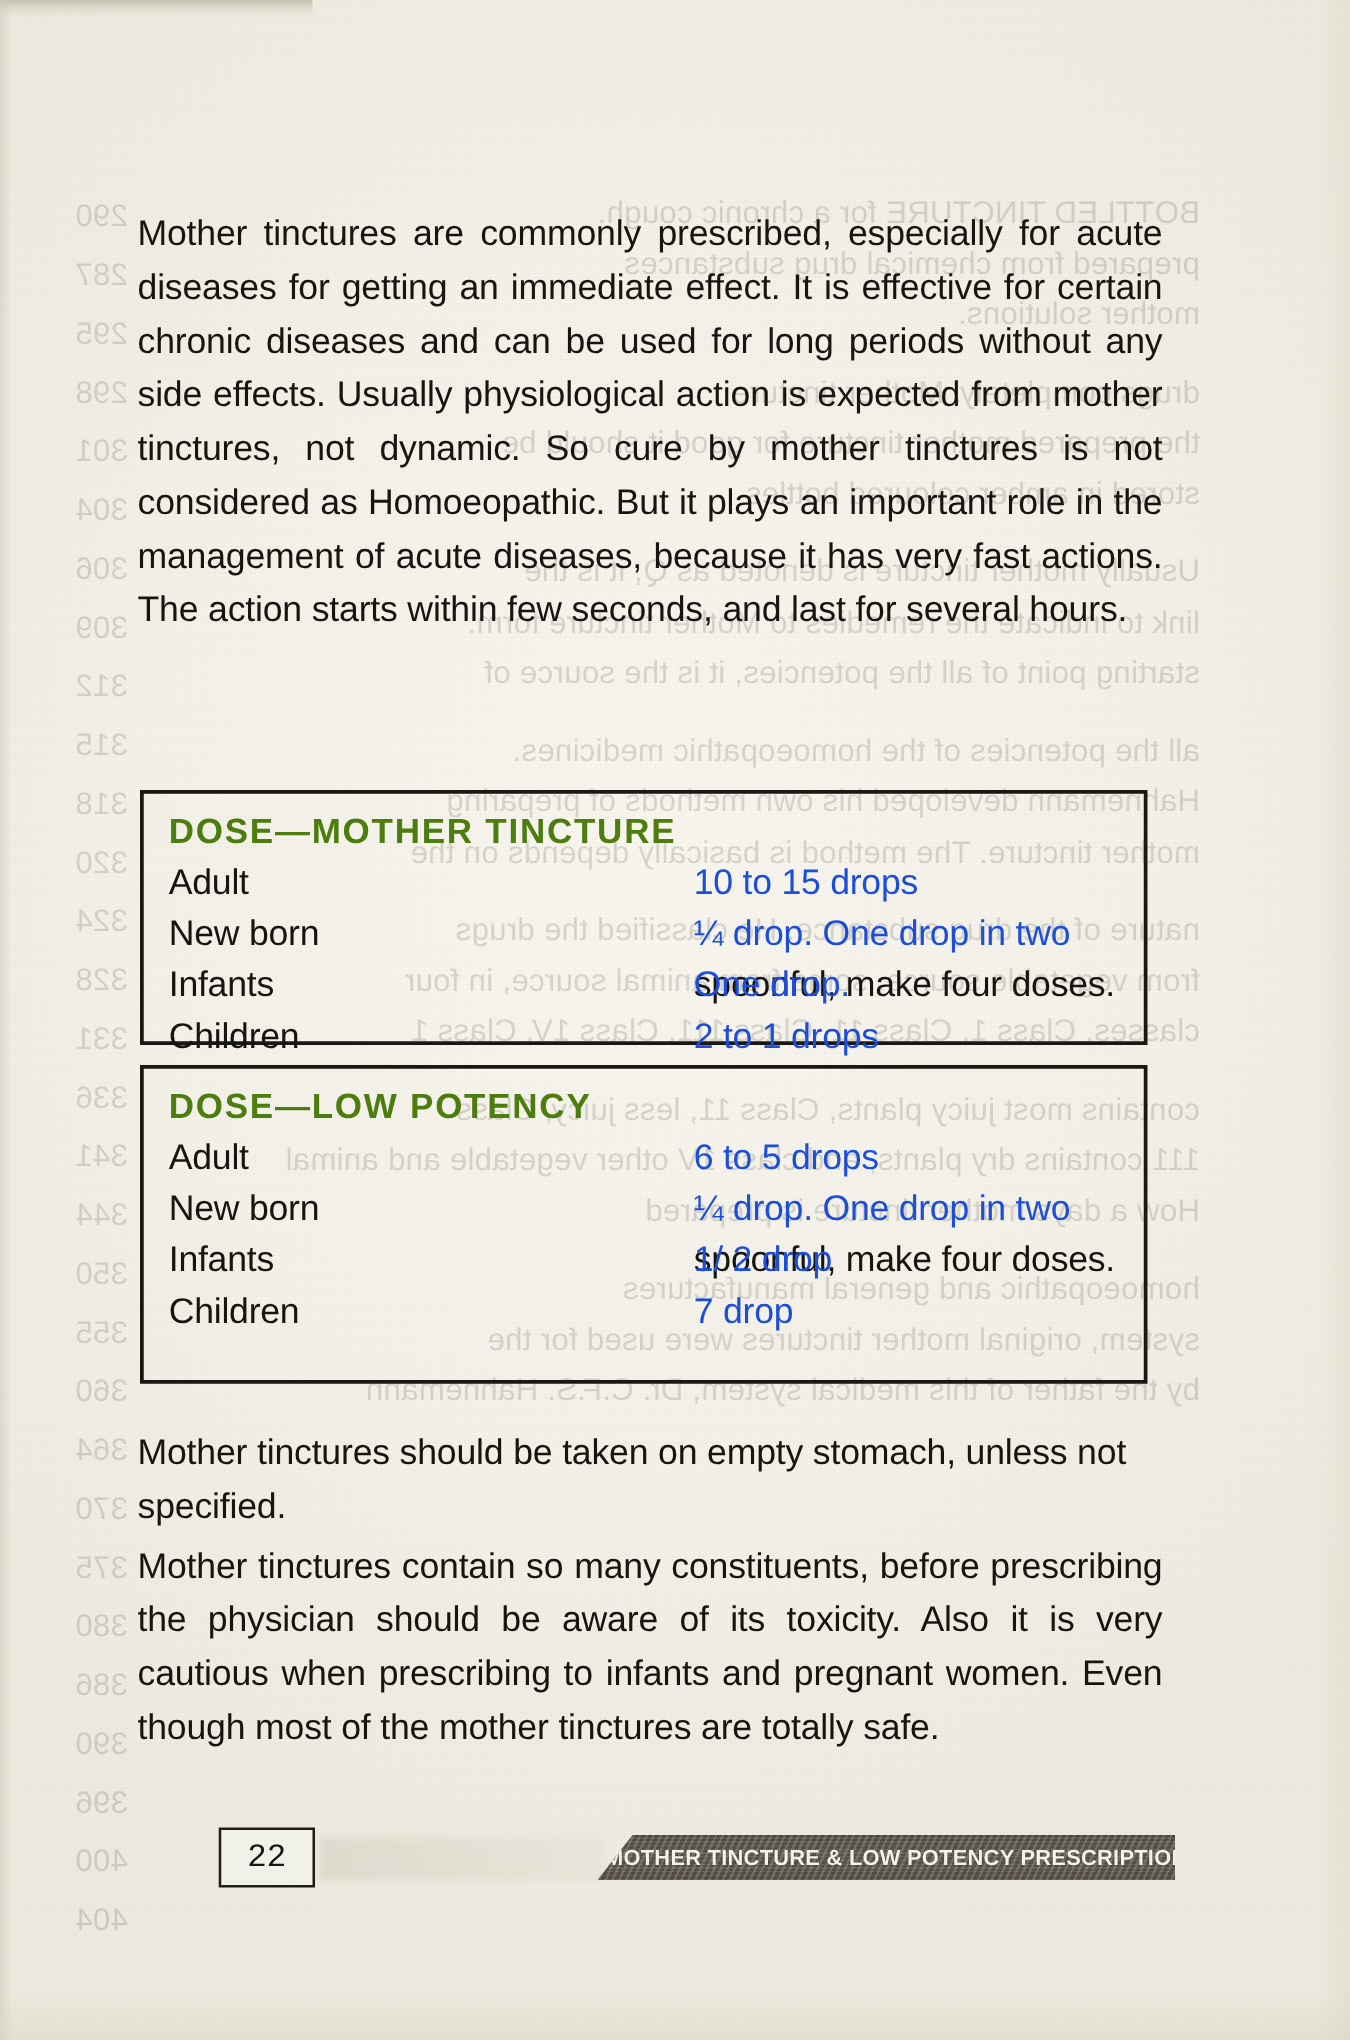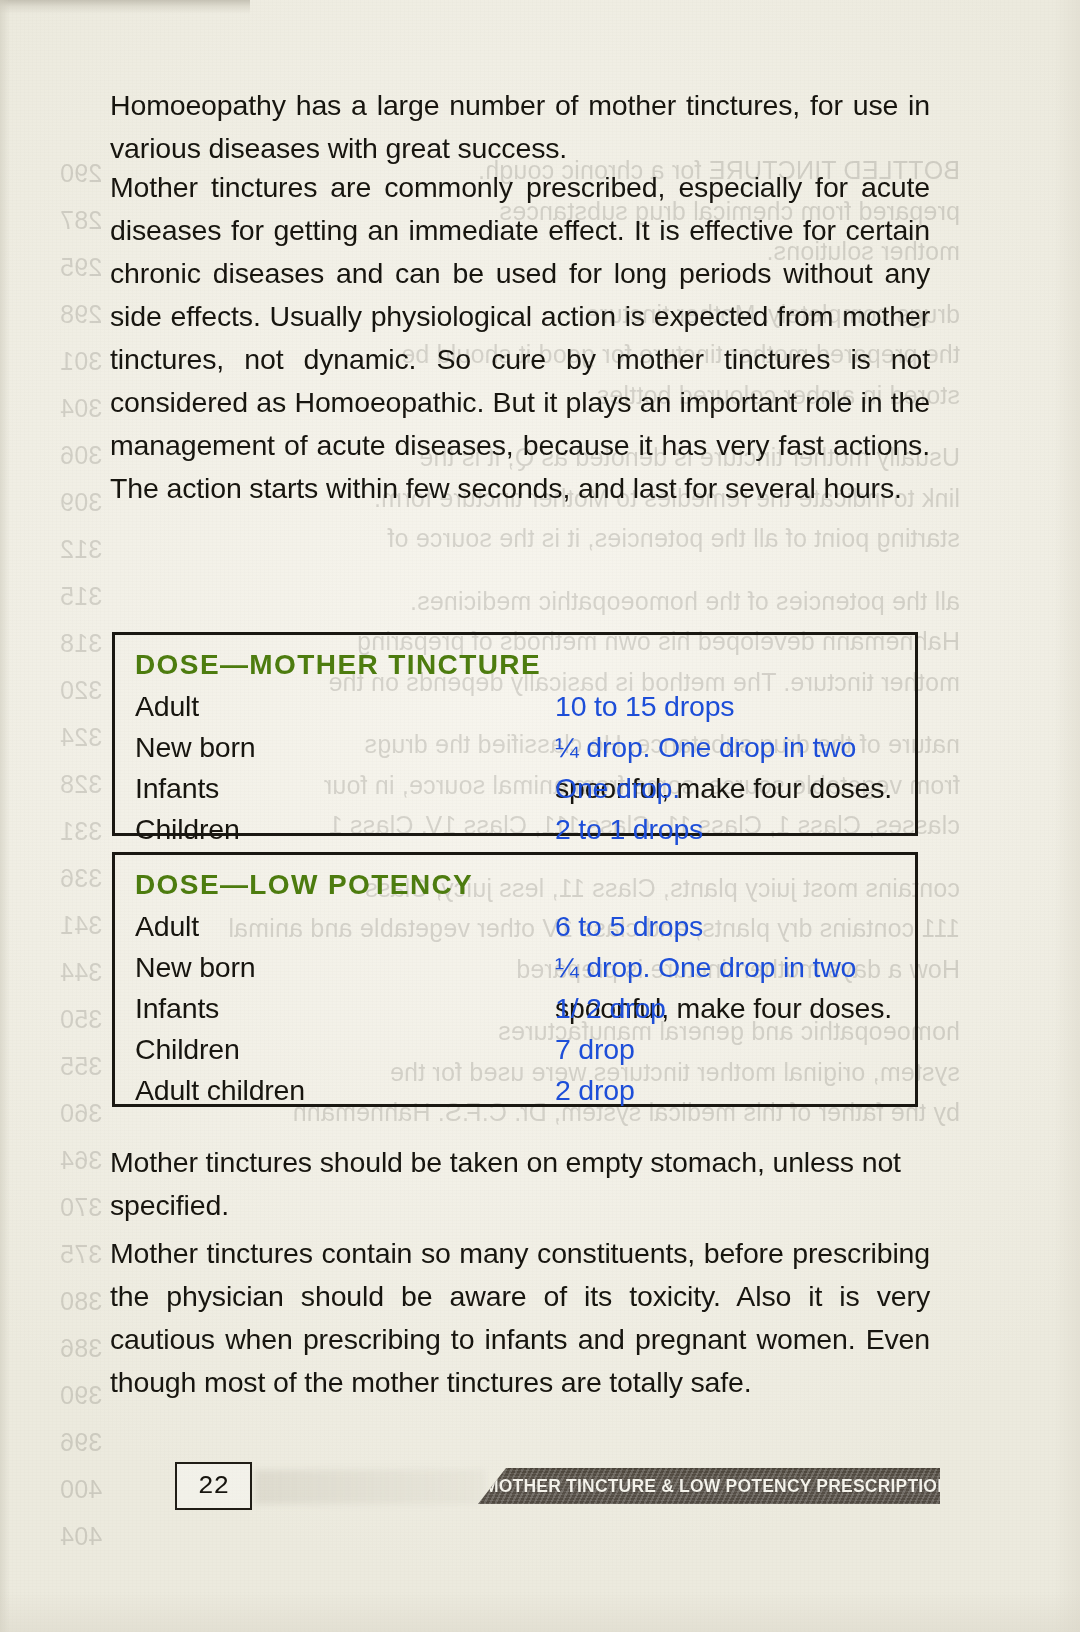--- a/index.html
+++ b/index.html
@@ -221,21 +221,20 @@
   </div>
 
 <div class="scan-noise"></div>
 <div class="edge-top-left"></div>
 <div class="edge-left"></div>
 <div class="edge-right"></div>
 <div class="edge-bottom"></div>
 
 <div class="content">
 
-  <p class="body" style="top:84px;">Homoeopathy has a large number of mother tinctures, for use in various diseases with great success.</p>
   <p class="body" style="top:166px;">Mother tinctures are commonly prescribed, especially for acute diseases for getting an immediate effect. It is effective for certain chronic diseases and can be used for long periods without any side effects. Usually physiological action is expected from mother tinctures, not dynamic. So cure by mother tinctures is not considered as Homoeopathic. But it plays an important role in the management of acute diseases, because it has very fast actions. The action starts within few seconds, and last for several hours.</p>
 
   <div class="dose-box" style="top:632px;height:204px;">
     <div class="dose-title" style="top:14px;">DOSE—MOTHER TINCTURE</div>
 
     <div class="dose-row" style="top:55px;width:760px;height:40px;">
       <span class="dose-label">Adult</span>
       <span class="dose-value">10 to 15 drops</span>
     </div>
 
@@ -273,24 +272,20 @@
     <div class="dose-row" style="top:137px;width:760px;height:40px;">
       <span class="dose-label">Infants</span>
       <span class="dose-value">1/ 2 drop</span>
     </div>
 
     <div class="dose-row" style="top:178px;width:760px;height:40px;">
       <span class="dose-label">Children</span>
       <span class="dose-value">7 drop</span>
     </div>
 
-    <div class="dose-row" style="top:219px;width:760px;height:40px;">
-      <span class="dose-label">Adult children</span>
-      <span class="dose-value">2 drop</span>
-    </div>
   </div>
 
   <p class="body nojust" style="top:1141px;">Mother tinctures should be taken on empty stomach, unless not specified.</p>
   <p class="body" style="top:1232px;">Mother tinctures contain so many constituents, before prescribing the physician should be aware of its toxicity. Also it is very cautious when prescribing to infants and pregnant women. Even though most of the mother tinctures are totally safe.</p>
 
   <div class="footer-smudge"></div>
 
   <div class="page-num-box">22</div>
 
   <div class="footer-banner">

